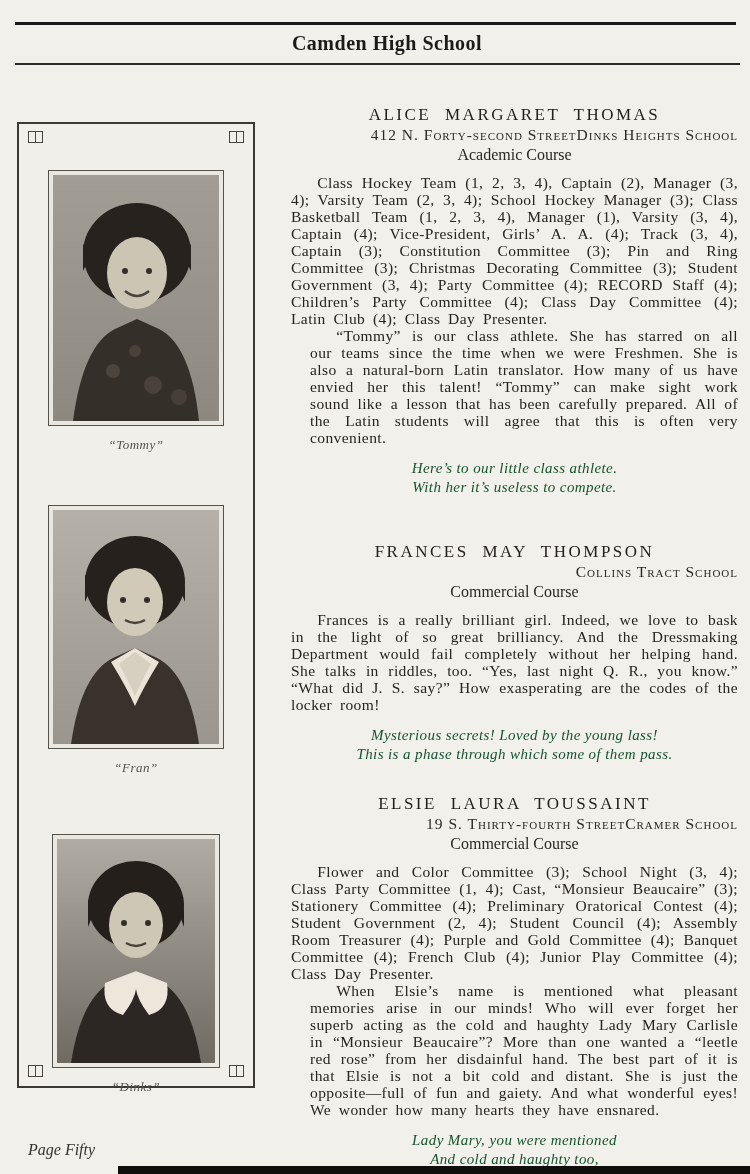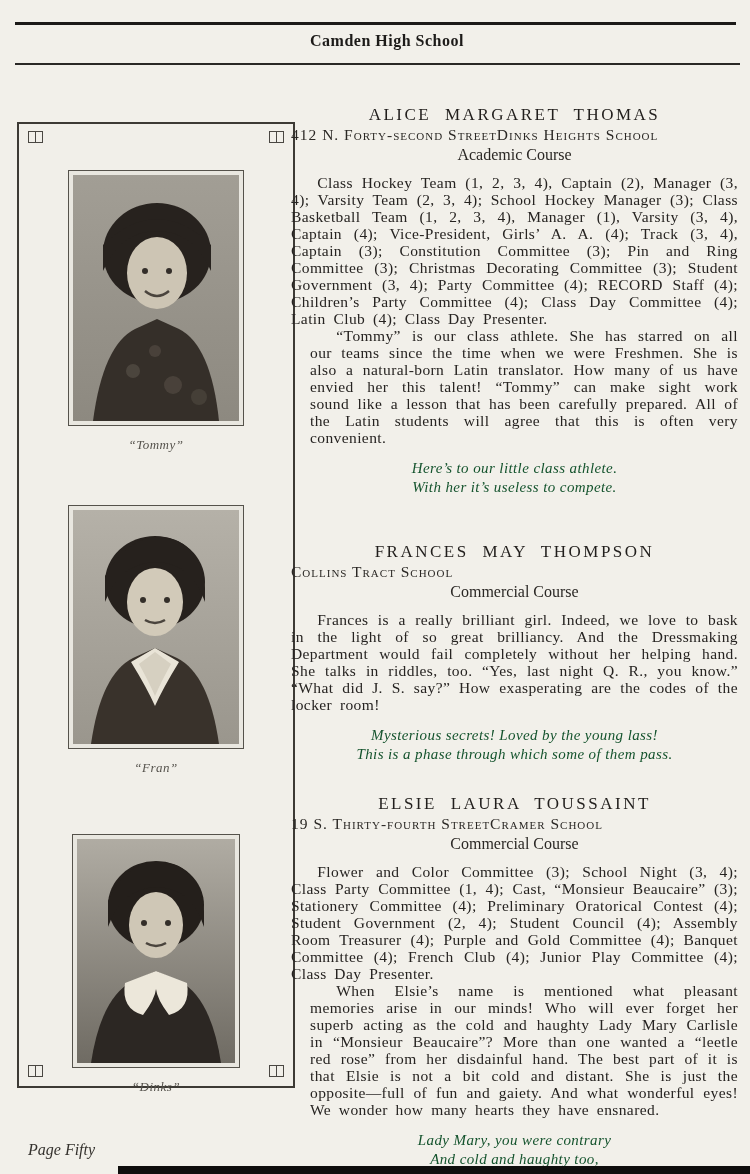--- a/index.html
+++ b/index.html
@@ -3,40 +3,40 @@
 <meta charset="utf-8">
 <style>
   html,body{margin:0;padding:0;}
   body{background:#e9e7e2;font-family:"Liberation Serif","DejaVu Serif",serif;color:#262321;}
   .page{position:relative;width:750px;height:1174px;background:#f2f0ea;overflow:hidden;margin:0 auto;}
 
   
   .rule-thick{position:absolute;left:15px;right:14px;top:22px;height:3px;background:#1c1a18;}
   .rule-thin{position:absolute;left:15px;right:10px;top:63px;height:2px;background:#2a2826;}
   .page-title{position:absolute;left:0;right:0;top:32px;margin:0;text-align:center;
-    font-size:16px;font-weight:bold;letter-spacing:.5px;color:#1d1b19;padding-left:24px;}
+    font-size:20px;font-weight:bold;letter-spacing:.5px;color:#1d1b19;padding-left:24px;}
 
   
-  .strip{position:absolute;left:17px;top:122px;width:278px;height:966px;
+  .strip{position:absolute;left:17px;top:122px;width:238px;height:966px;
     border:2px solid #3d3a35;background:#f1efe9;box-sizing:border-box;}
   .ornament{position:absolute;width:13px;height:10px;border:1px solid #4a4742;
     background:linear-gradient(to right,transparent 44%,#4a4742 44%,#4a4742 56%,transparent 56%);}
   .orn-tl{left:9px;top:7px;} .orn-tr{right:9px;top:7px;}
   .orn-bl{left:9px;bottom:9px;} .orn-br{right:9px;bottom:9px;}
   .photo-card{margin:0;text-align:center;}
   .photo{display:inline-block;background:#e9e7e0;padding:4px;border:1px solid #55524b;line-height:0;}
   .photo svg{display:block;}
   .photo-caption{margin-top:7px;font-style:italic;font-size:13px;color:#55524c;letter-spacing:.5px;}
   .card-1{margin-top:46px;} .card-2{margin-top:52px;} .card-3{margin-top:58px;}
 
   
   .entries{position:absolute;left:291px;top:105px;width:447px;}
   .entry h2{margin:0;text-align:center;font-size:17px;font-weight:normal;
     letter-spacing:2.5px;word-spacing:7px;color:#211e1c;}
-  .addr-row{display:flex;justify-content:flex-start;margin-top:1px;
+  .addr-row{display:flex;justify-content:flex-end;margin-top:1px;
     font-variant:small-caps;font-size:15.5px;letter-spacing:1px;color:#2a2724;}
   .course{text-align:center;font-size:16px;margin-top:2px;color:#2a2724;}
   .entry p{margin:10px 0 0 0;font-size:15.5px;line-height:17px;text-align:justify;
     text-indent:1.7em;letter-spacing:.4px;word-spacing:3.5px;color:#262321;}
   .entry p.run-in{margin-top:0;margin-left:19px;}
   .verse{margin-top:13px;text-align:center;font-style:italic;font-size:15px;
     line-height:18.5px;letter-spacing:.4px;color:#14532d;}
   .entry-2{margin-top:46px;} .entry-3{margin-top:31px;}
 
   
@@ -165,21 +165,21 @@
     <article class="entry entry-3">
       <h2>ELSIE LAURA TOUSSAINT</h2>
       <div class="addr-row">
         <span>19 S. Thirty-fourth Street</span>
         <span>Cramer School</span>
       </div>
       <div class="course">Commercial Course</div>
       <p class="activities">Flower and Color Committee (3); School Night (3, 4); Class Party Committee (1, 4); Cast, “Monsieur Beaucaire” (3); Stationery Committee (4); Preliminary Oratorical Contest (4); Student Government (2, 4); Student Council (4); Assembly Room Treasurer (4); Purple and Gold Committee (4); Banquet Committee (4); French Club (4); Junior Play Committee (4); Class Day Presenter.</p>
       <p class="bio run-in">When Elsie’s name is mentioned what pleasant memories arise in our minds!  Who will ever forget her superb acting as the cold and haughty Lady Mary Carlisle in “Monsieur Beaucaire”?  More than one wanted a “leetle red rose” from her disdainful hand.  The best part of it is that Elsie is not a bit cold and distant.  She is just the opposite—full of fun and gaiety.  And what wonderful eyes!  We wonder how many hearts they have ensnared.</p>
       <div class="verse">
-        <div>Lady Mary, you were contrary</div>
+        <div>Lady Mary, you were mentioned</div>
         <div>And cold and haughty too,</div>
         <div>But you’re really gracious and sweet and kind.</div>
         <div>We’d all like a rose from you!</div>
       </div>
     </article>
 
   </main>
 
   <div class="page-footer">Page Fifty</div>
   <div class="bottom-bar"></div>

